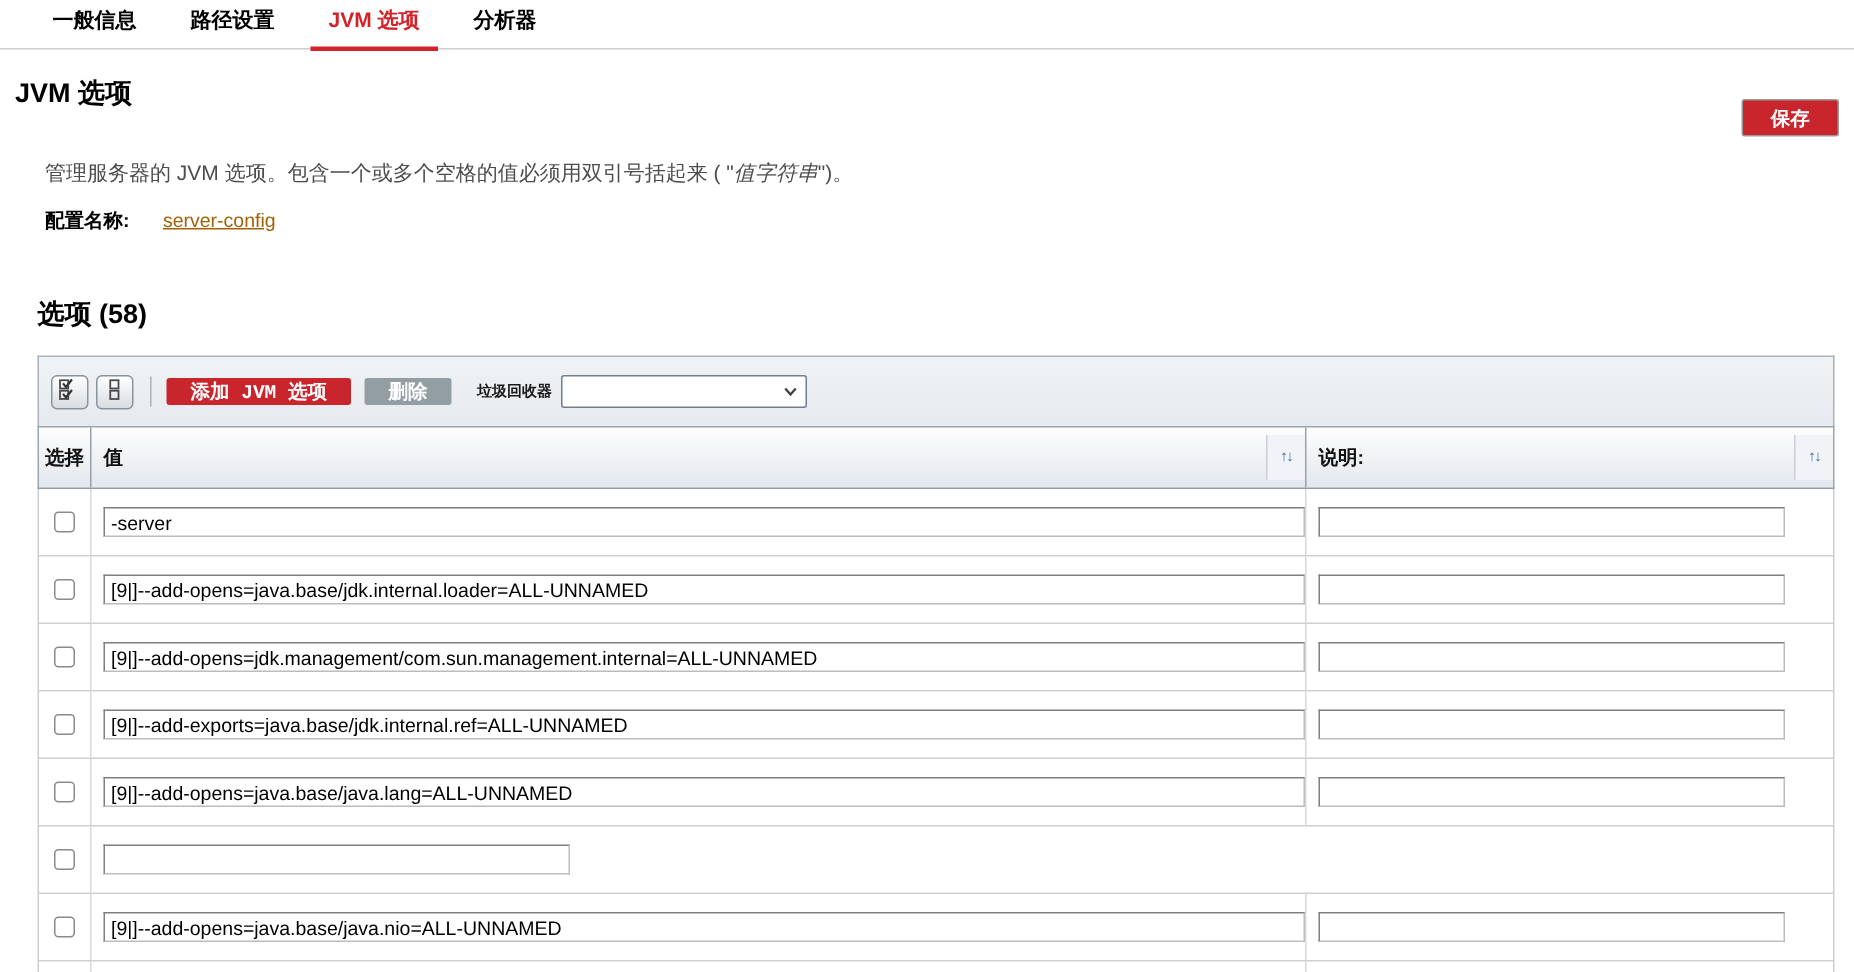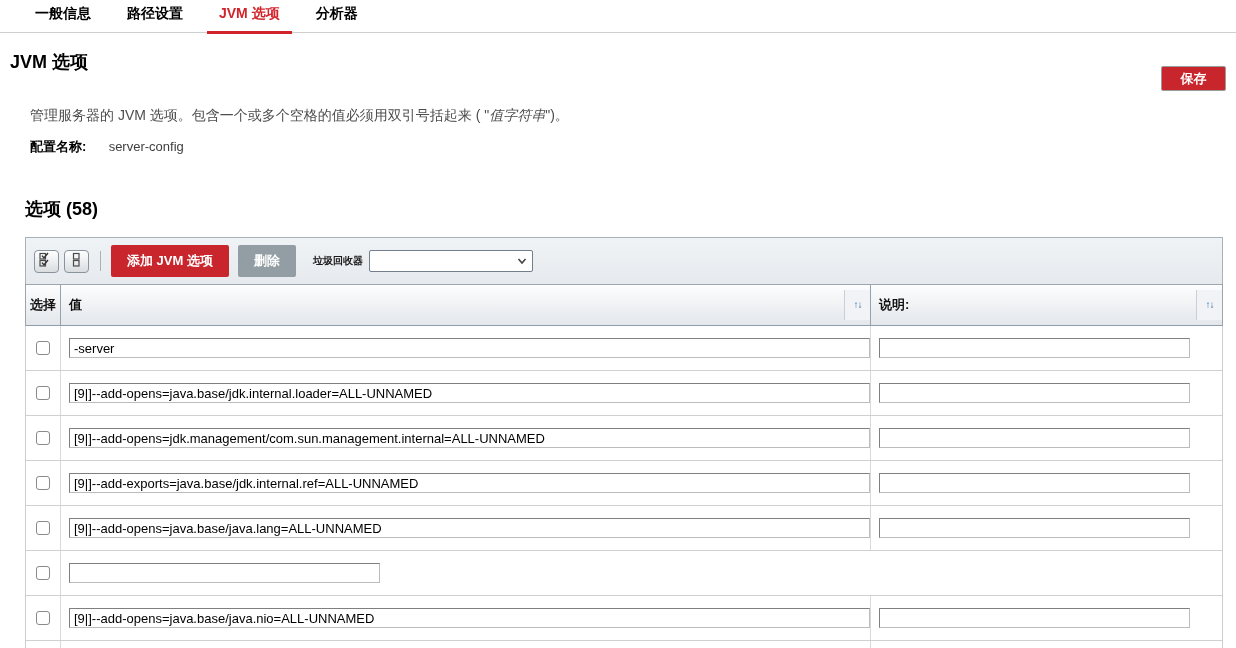--- a/index.html
+++ b/index.html
@@ -36,40 +36,40 @@
   .save-btn{
     position:absolute;top:66px;right:10px;min-width:65px;height:25px;
     background:var(--accent-red);color:#fff;font-size:13px;font-weight:bold;
     border:1px solid #9b9b9b;border-radius:2px;padding:0 14px;cursor:pointer;
     font-family:inherit;
   }
   .intro{margin:33px 0 0 30px;font-size:14px;color:#4d4d4d;}
   .intro .it{font-style:italic;}
   .config-row{margin:13px 0 0 10px;font-size:13px;}
   .config-label{font-weight:bold;color:#000;display:inline-block;min-width:95px;padding-left:20px;}
-  .config-value{color:#404040;}
+  .config-value{color:#a16207;text-decoration:underline;}
   .options-heading{margin:41px 0 0 25px;font-size:18px;font-weight:bold;color:#000;}
 
   
   .table-wrap{margin:16px 0 0 25px;width:1198px;}
 
   .toolbar{
     height:47px;background:linear-gradient(#f0f3f5,#e6eaee);
     border:1px solid #a9b2ba;border-bottom:none;
     display:flex;align-items:center;padding-left:8px;
   }
   .icon-btn{
     width:25px;height:23px;margin-right:5px;border:1px solid #8a949e;border-radius:4px;
     background:linear-gradient(#ffffff,#d9dde0);display:flex;align-items:center;
     justify-content:center;cursor:pointer;padding:0;
   }
   .tb-sep{width:1px;height:20px;background:#aab2b8;margin:0 10px 0 6px;}
   .tb-btn{
-    height:32px;border:none;border-radius:2px;color:#fff;font-size:13px;font-weight:bold;
-    padding:0 16px;margin-right:9px;cursor:pointer;font-family:Liberation Sans, sans-serif;
+    height:18px;border:none;border-radius:2px;color:#fff;font-size:13px;font-weight:bold;
+    padding:0 16px;margin-right:9px;cursor:pointer;font-family:Liberation Mono, monospace;
   }
   .tb-btn.add{background:var(--accent-red);}
   .tb-btn.del{background:var(--delete-gray);}
   .gc-label{font-size:10px;font-weight:bold;margin:0 6px 0 8px;}
   .gc-select-wrap{position:relative;display:inline-block;}
   .gc-select{
     width:164px;height:22px;border:1px solid #737f8c;background:#fff;
     appearance:none;-webkit-appearance:none;font-size:12px;padding:0 20px 0 4px;
     border-radius:2px;font-family:inherit;
   }

